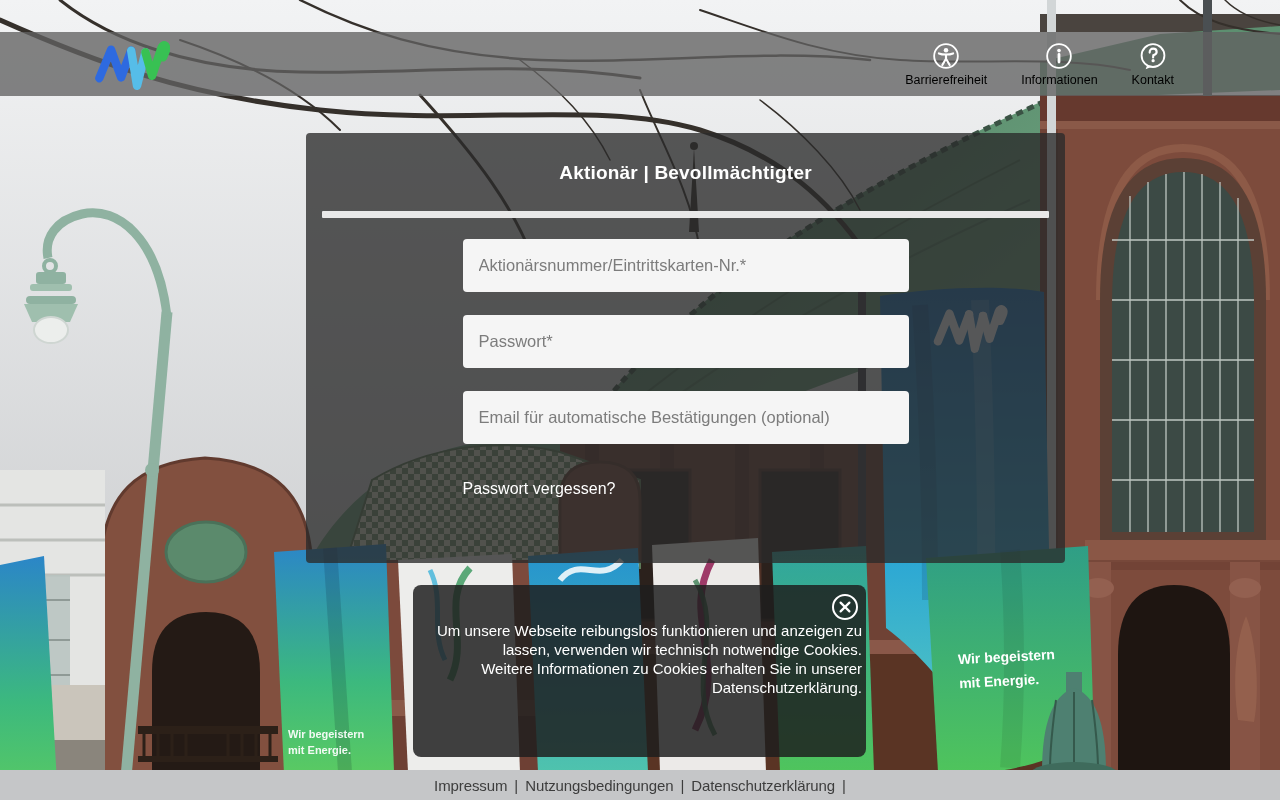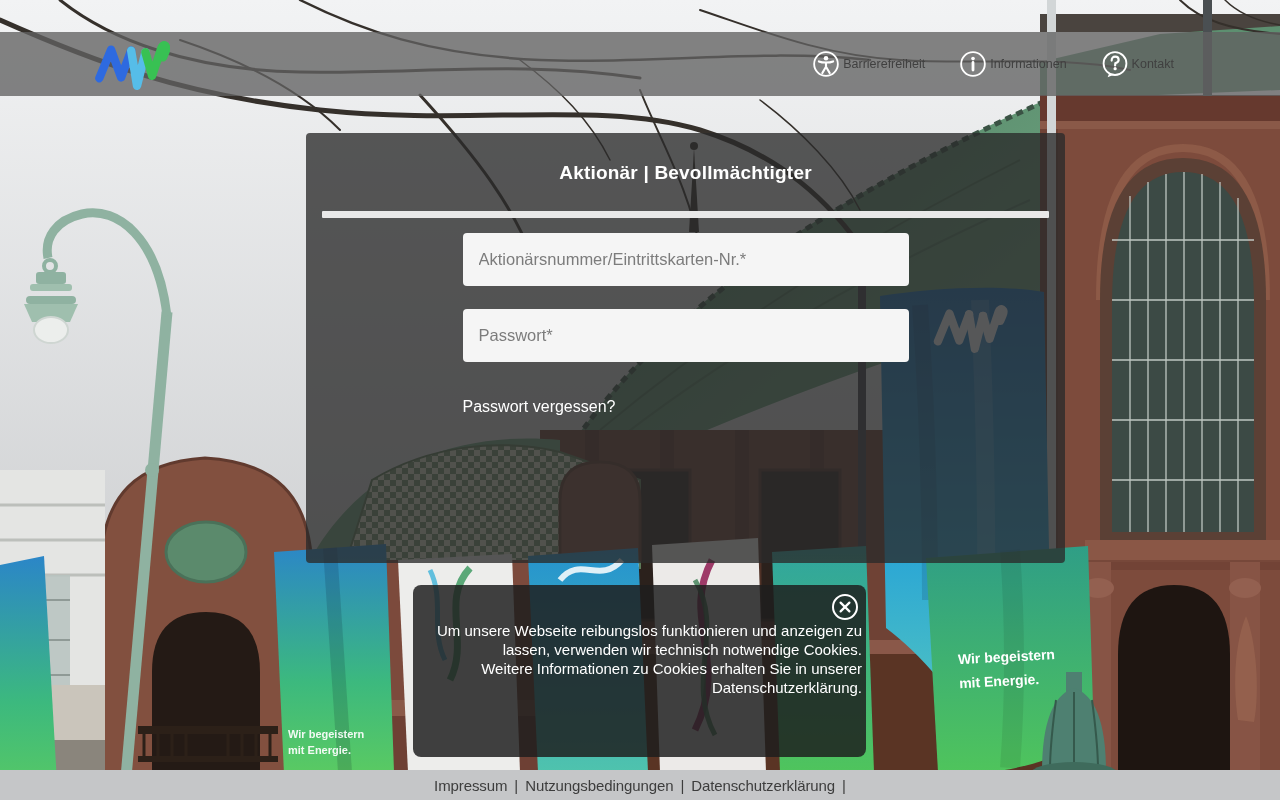--- a/index.html
+++ b/index.html
@@ -8,31 +8,31 @@
   .stage { position:relative; width:1280px; height:800px; overflow:hidden; }
 
   
   .bg { position:absolute; inset:0; width:1280px; height:800px; display:block; }
 
   
   .hdr { position:absolute; top:32px; left:0; right:0; height:64px;
          background:rgba(97,97,97,0.78); display:flex; align-items:center; }
   .logo { margin-left:94px; display:flex; align-items:center; cursor:pointer; }
   .hdr-nav { margin-left:auto; margin-right:106px; display:flex; gap:34px; }
-  .nav-item { display:flex; flex-direction:row; align-items:center; gap:3px;
-              color:#404040; font-size:12.5px; cursor:pointer; white-space:nowrap; }
+  .nav-item { display:flex; flex-direction:column; align-items:center; gap:3px;
+              color:#000000; font-size:12.5px; cursor:pointer; white-space:nowrap; }
   .nav-item svg { display:block; }
 
   
   .card { position:absolute; left:306px; top:133px; width:759px; height:430px;
           background:rgba(42,42,42,0.78); border-radius:4px; }
   .card h1 { margin:28px 16px 0; text-align:center; color:#ffffff;
              font-size:19px; font-weight:bold; letter-spacing:0.2px; line-height:24px; }
   .rule { margin:26px 16px 0; height:7px; background:#e8e8e8; border-radius:1px; }
-  .card form { width:446px; margin:15px auto 0; }
+  .card form { width:446px; margin:21px auto 0; }
   .card input { display:block; width:446px; height:53px; margin-bottom:23px;
           background:#f5f5f5; border:none; border-radius:4px; padding:0 16px;
           font-size:16.5px; color:#333; font-family:"Liberation Sans",sans-serif; outline:none; }
   .card input::placeholder { color:#7c7c7c; opacity:1; }
   .login-btn { display:block; width:446px; height:33px; margin-top:1px;
           background:rgba(54,61,174,0.84); border:none; border-radius:2px;
           color:#7e88a0; font-size:16.5px; font-family:"Liberation Sans",sans-serif; cursor:pointer; }
   .forgot { display:inline-block; margin-top:13px; color:#ffffff; font-size:16px;
           text-decoration:none; cursor:pointer;text-align:right; }
 
@@ -310,20 +310,21 @@
       </div>
     </nav>
   </header>
 
   <section class="card">
     <h1>Aktionär | Bevollmächtigter</h1>
     <div class="rule"></div>
     <form>
       <input type="text" placeholder="Aktionärsnummer/Eintrittskarten-Nr.*" style="">
       <input type="password" placeholder="Passwort*" style="">
+      <input type="text" placeholder="Email für automatische Bestätigungen (optional)" style="">
       <a class="forgot">Passwort vergessen?</a>
     </form>
   </section>
 
   <aside class="cookie">
     <button class="cookie-close">
       <svg width="28" height="28" viewBox="0 0 28 28">
         <circle cx="14" cy="14" r="12" fill="none" stroke="#ffffff" stroke-width="2"></circle>
         <line x1="9.6" y1="9.6" x2="18.4" y2="18.4" stroke="#ffffff" stroke-width="2.2" stroke-linecap="round"></line>
         <line x1="18.4" y1="9.6" x2="9.6" y2="18.4" stroke="#ffffff" stroke-width="2.2" stroke-linecap="round"></line>

